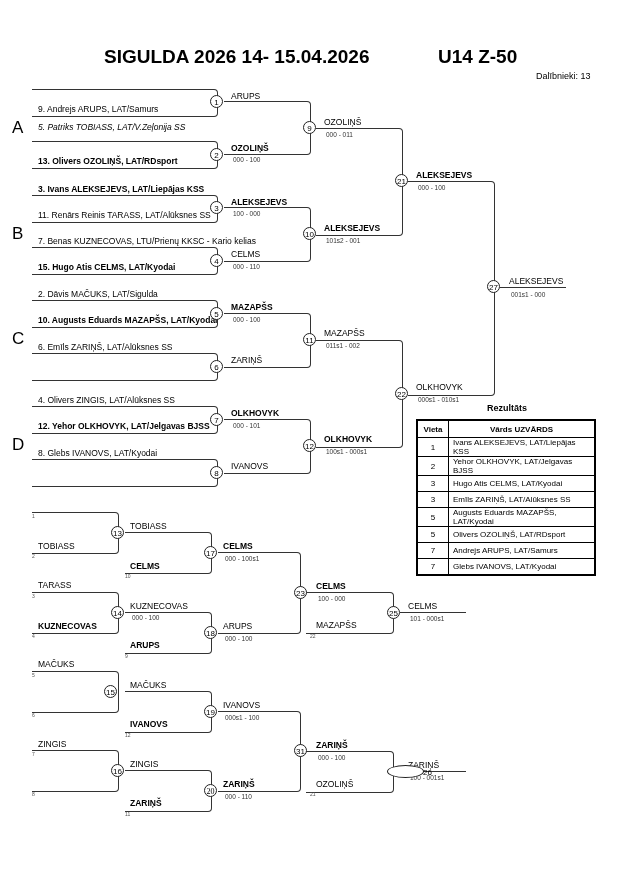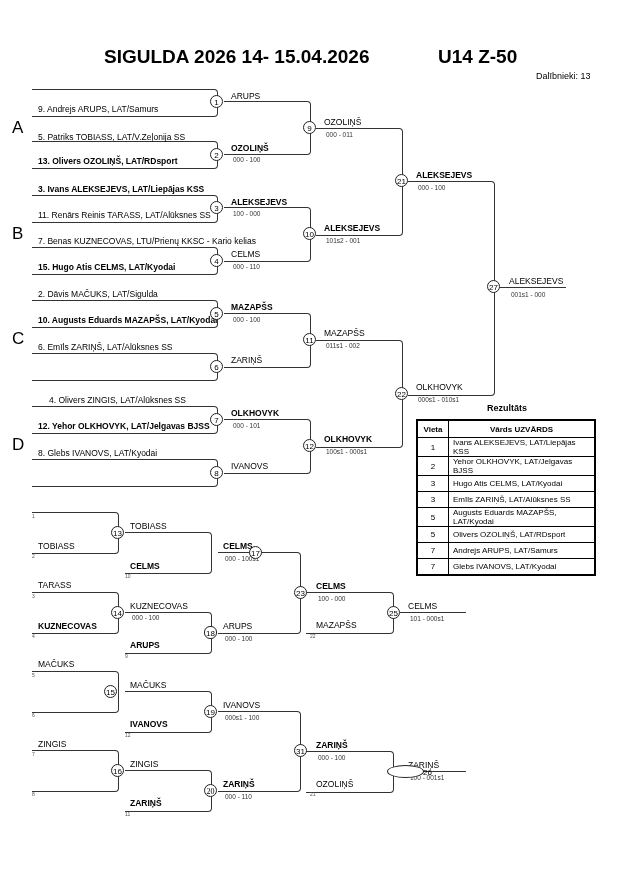--- a/index.html
+++ b/index.html
@@ -35,30 +35,30 @@
 <div class="br" style="left:32px;top:89px;width:185px;height:26px;"></div>
 <div class="br" style="left:32px;top:141px;width:185px;height:26px;"></div>
 <div class="br" style="left:32px;top:195px;width:185px;height:26px;"></div>
 <div class="br" style="left:32px;top:247px;width:185px;height:26px;"></div>
 <div class="br" style="left:32px;top:300px;width:185px;height:26px;"></div>
 <div class="br" style="left:32px;top:353px;width:185px;height:26px;"></div>
 <div class="br" style="left:32px;top:406px;width:185px;height:26px;"></div>
 <div class="br" style="left:32px;top:459px;width:185px;height:26px;"></div>
 
 <div class="abs nm" style="left:38px;top:104px;">9. Andrejs ARUPS, LAT/Samurs</div>
-<div class="abs nm" style="left:38px;top:132px;">5. Patriks TOBIASS, LAT/V.Zeļonija SS</div>
+<div class="abs nm" style="left:38px;top:122px;font-style:italic;">5. Patriks TOBIASS, LAT/V.Zeļonija SS</div>
 <div class="abs nm b" style="left:38px;top:156px;">13. Olivers OZOLIŅŠ, LAT/RDsport</div>
 <div class="abs nm b" style="left:38px;top:184px;">3. Ivans ALEKSEJEVS, LAT/Liepājas KSS</div>
 <div class="abs nm" style="left:38px;top:210px;">11. Renārs Reinis TARASS, LAT/Alūksnes SS</div>
 <div class="abs nm" style="left:38px;top:236px;">7. Benas KUZNECOVAS, LTU/Prienų KKSC - Kario kelias</div>
 <div class="abs nm b" style="left:38px;top:262px;">15. Hugo Atis CELMS, LAT/Kyodai</div>
 <div class="abs nm" style="left:38px;top:289px;">2. Dāvis MAČUKS, LAT/Sigulda</div>
 <div class="abs nm b" style="left:38px;top:315px;">10. Augusts Eduards MAZAPŠS, LAT/Kyodai</div>
 <div class="abs nm" style="left:38px;top:342px;">6. Emīls ZARIŅŠ, LAT/Alūksnes SS</div>
-<div class="abs nm" style="left:38px;top:395px;margin-left:11px;">4. Olivers ZINGIS, LAT/Alūksnes SS</div>
+<div class="abs nm" style="left:38px;top:395px;">4. Olivers ZINGIS, LAT/Alūksnes SS</div>
 <div class="abs nm b" style="left:38px;top:421px;">12. Yehor OLKHOVYK, LAT/Jelgavas BJSS</div>
 <div class="abs nm" style="left:38px;top:448px;">8. Glebs IVANOVS, LAT/Kyodai</div>
 
 <div class="br" style="left:224px;top:101px;width:86px;height:52px;"></div>
 <div class="br" style="left:224px;top:207px;width:86px;height:53px;"></div>
 <div class="br" style="left:224px;top:313px;width:86px;height:53px;"></div>
 <div class="br" style="left:224px;top:419px;width:86px;height:53px;"></div>
 
 <div class="br" style="left:316px;top:128px;width:86px;height:106px;"></div>
 <div class="br" style="left:316px;top:340px;width:86px;height:106px;"></div>
@@ -220,20 +220,20 @@
 <div class="abs sc" style="left:318px;top:754px;">000 - 100</div>
 <div class="abs nm" style="left:408px;top:601px;">CELMS</div>
 <div class="abs sc" style="left:410px;top:615px;">101 - 000s1</div>
 <div class="abs nm" style="left:408px;top:760px;">ZARIŅŠ</div>
 <div class="abs sc" style="left:410px;top:774px;">100 - 001s1</div>
 
 <div class="circ" style="left:111px;top:526px;">13</div>
 <div class="circ" style="left:111px;top:606px;">14</div>
 <div class="circ" style="left:104px;top:685px;">15</div>
 <div class="circ" style="left:111px;top:764px;">16</div>
-<div class="circ" style="left:204px;top:546px;margin-left:45px;">17</div>
-<div class="circ" style="left:204px;top:626px;border-radius:6px;">18</div>
+<div class="circ" style="left:204px;top:546px;">17</div>
+<div class="circ" style="left:204px;top:626px;">18</div>
 <div class="circ" style="left:204px;top:705px;">19</div>
 <div class="circ" style="left:204px;top:784px;font-family:Liberation Serif, serif;">20</div>
 <div class="circ" style="left:294px;top:586px;">23</div>
 <div class="circ" style="left:294px;top:744px;">31</div>
 <div class="circ" style="left:387px;top:606px;">25</div>
 <div class="circ" style="left:387px;top:765px;padding-left:35px;">26</div>
 
 </body></html>

